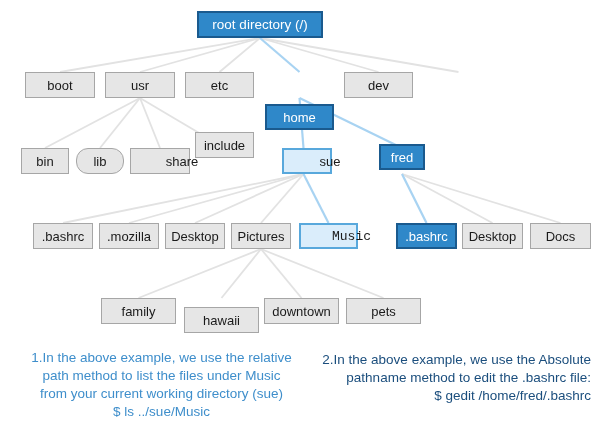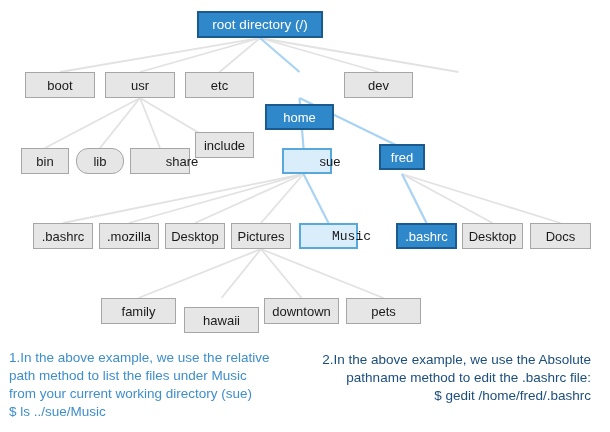--- a/index.html
+++ b/index.html
@@ -26,21 +26,21 @@
   .node.lightblue{
     background:var(--lblue-fill,#daedfb);
     border:2px solid var(--lblue-border,#58a8dc);
     color:#1a1a1a;
     padding-left:46px;
   }
   [data-name="tree-node-root"]{font-weight:normal;font-size:13.5px;}
   .note{
     position:absolute;font-size:13.5px;line-height:18px;white-space:pre-line;
   }
-  #note1{left:9px;top:349px;width:305px;text-align:left;color:var(--note1-color,#3e8ecb);}
+  #note1{left:9px;top:349px;width:305px;text-align:center;color:var(--note1-color,#3e8ecb);}
   #note2{right:19px;top:351px;width:300px;text-align:right;color:var(--note2-color,#1b4e7d);}
 </style>
 </head>
 <body>
 
 <div id="stage" data-name="tree-diagram">
   <svg id="edges" data-name="tree-edges" viewBox="0 0 610 432" xmlns="http://www.w3.org/2000/svg">
       <line x1="260" y1="38" x2="60" y2="72" stroke="#e2e2e2" stroke-width="1.8" data-name="edge-root-boot"></line>
       <line x1="260" y1="38" x2="140" y2="72" stroke="#e2e2e2" stroke-width="1.8" data-name="edge-root-usr"></line>
       <line x1="260" y1="38" x2="219.5" y2="72" stroke="#e2e2e2" stroke-width="1.8" data-name="edge-root-etc"></line>

